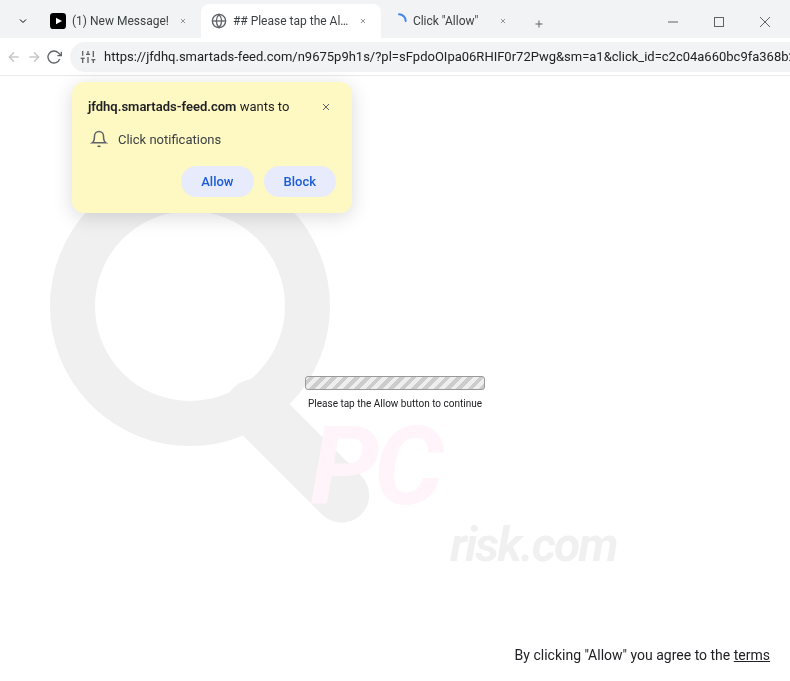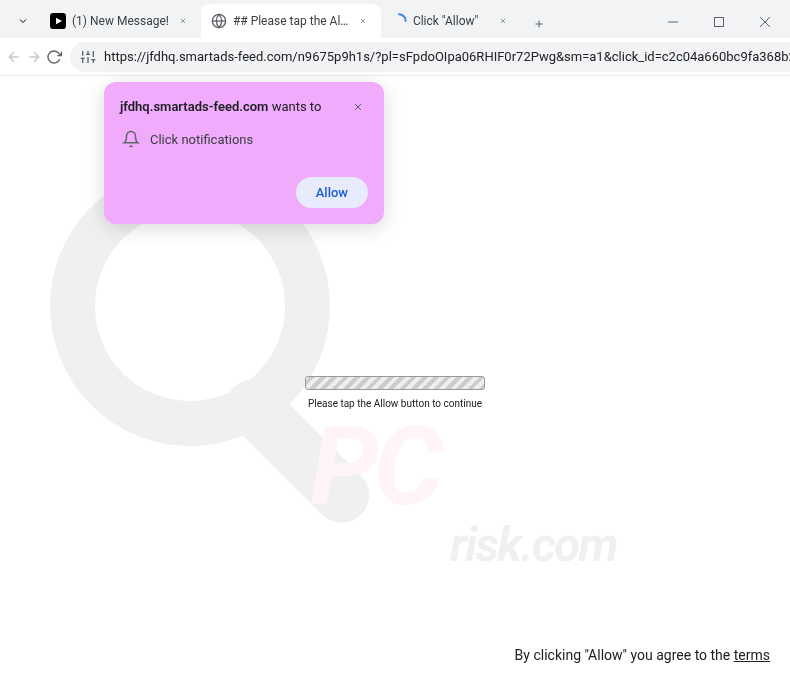--- a/index.html
+++ b/index.html
@@ -32,30 +32,30 @@
     .url-text { flex: 1; font-size: 13px; color: #202124; white-space: nowrap; overflow: hidden; text-overflow: ellipsis; }
     
     .content { position: relative; height: 605px; background: #fff; }
     
     .watermark { position: absolute; top: 90px; left: 50px; opacity: 0.06; pointer-events: none; }
     .watermark-circle { width: 280px; height: 280px; border: 45px solid #000; border-radius: 50%; position: relative; }
     .watermark-handle { position: absolute; width: 55px; height: 180px; background: #000; border-radius: 30px; transform: rotate(-45deg); bottom: -140px; right: -40px; }
     .watermark-text { position: absolute; font-size: 110px; font-weight: bold; font-style: italic; color: #ec4899; top: 236px; left: 260px; letter-spacing: -5px; }
     .watermark-sub { position: absolute; font-size: 48px; font-weight: bold; font-style: italic; color: #000; top: 350px; left: 400px; letter-spacing: -2px; }
     
-    .permission-prompt { position: absolute; top: 6px; left: 104px; width: 280px; background: #f0abfc; border-radius: 12px; box-shadow: 0 4px 20px rgba(0,0,0,0.15); padding: 16px; z-index: 10; }
+    .permission-prompt { position: absolute; top: 6px; left: 72px; width: 280px; background: #fef9c3; border-radius: 12px; box-shadow: 0 4px 20px rgba(0,0,0,0.15); padding: 16px; z-index: 10; }
     .prompt-header { display: flex; justify-content: space-between; align-items: flex-start; margin-bottom: 14px; }
     .prompt-title-row { font-size: 13px; color: #202124; line-height: 1.4; }
     .prompt-domain { font-weight: 600; }
     .prompt-close { width: 16px; height: 16px; cursor: pointer; color: #5f6368; flex-shrink: 0; margin-left: 8px; }
     .prompt-close svg { width: 12px; height: 12px; }
     .prompt-body { display: flex; align-items: center; gap: 10px; font-size: 13px; color: #3c4043; margin-bottom: 18px; padding-left: 2px; }
     .bell-icon { width: 18px; height: 18px; color: #5f6368; }
     .prompt-actions { display: flex; justify-content: flex-end; gap: 10px; }
-    .prompt-btn { padding: 8px 20px; border-radius: 20px; border: none; font-size: 13px; cursor: pointer; background: #e8ebfb; color: #1a5cd6; font-weight: 500; margin-top: 11px; }
+    .prompt-btn { padding: 8px 20px; border-radius: 20px; border: none; font-size: 13px; cursor: pointer; background: #e8ebfb; color: #1a5cd6; font-weight: 500; }
     
     .center-content { position: absolute; top: 300px; left: 50%; transform: translateX(-50%); text-align: center; }
     .progress-bar { width: 180px; height: 14px; border: 1px solid #999; border-radius: 3px; margin: 0 auto 8px; background: repeating-linear-gradient(-45deg, #ccc 0, #ccc 4px, #eee 4px, #eee 8px); }
     .center-text { font-size: 10px; color: #202124; }
     
     .footer-text { position: absolute; bottom: 18px; right: 20px; font-size: 14px; color: #202124; }
     .footer-text .terms { text-decoration: underline; }
   </style>
 </head>
 <body>
@@ -209,20 +209,21 @@
       <span class="bell-icon">
         <svg viewBox="0 0 24 24" fill="none" stroke="currentColor" stroke-width="2">
             <path d="M18 8A6 6 0 0 0 6 8c0 7-3 9-3 9h18s-3-2-3-9"></path>
             <path d="M13.73 21a2 2 0 0 1-3.46 0"></path>
           </svg>
       </span>
       <span>Click notifications</span>
     </div>
     <div class="prompt-actions">
       <button class="prompt-btn">Allow</button>
+      <button class="prompt-btn">Block</button>
     </div>
   </div>
 
   <div class="center-content">
     <div class="progress-bar"></div>
     <div class="center-text">Please tap the Allow button to continue</div>
   </div>
 
   <div class="footer-text">
     <span>By clicking "Allow" you agree to the </span><span class="terms">terms</span>

